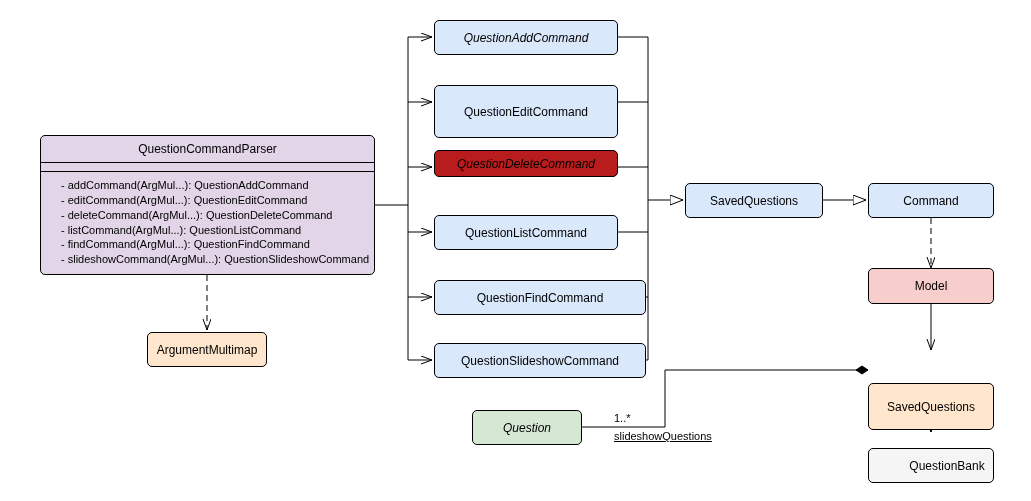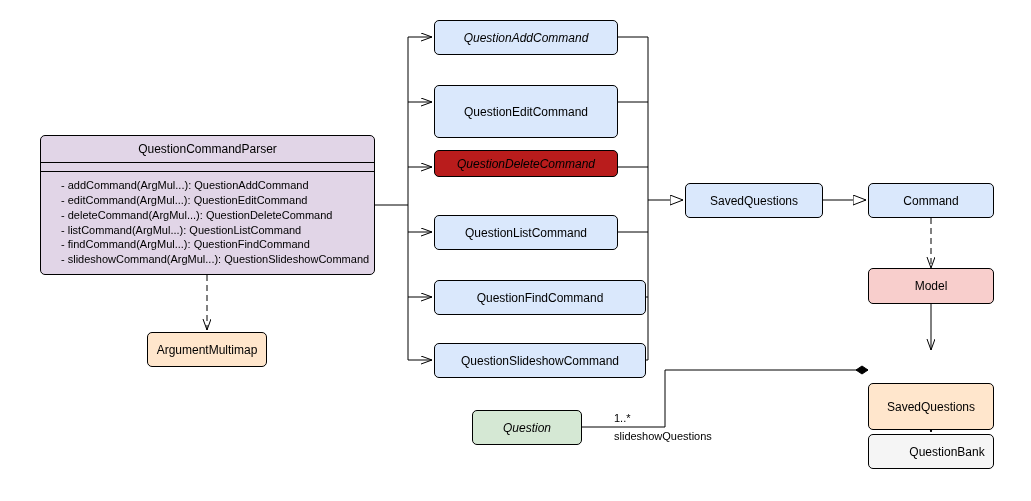--- a/index.html
+++ b/index.html
@@ -151,22 +151,22 @@
 </div>
 
 <div class="box" style="left:868px; top:268px; width:126px; height:36px; background:#f8cecc;">
   <span>Model</span>
 </div>
 
 <div class="box" style="left:868px; top:353px; width:126px; height:47px; background:#ffe6cc;margin-top:30px;">
   <span>SavedQuestions</span>
 </div>
 
-<div class="box" style="left:868px; top:434px; width:126px; height:35px; background:#f5f5f5;padding-left:32px;">
+<div class="box" style="left:868px; top:448px; width:126px; height:35px; background:#f5f5f5;padding-left:32px;">
   <span>QuestionBank</span>
 </div>
 
 <div class="box" style="left:472px; top:410px; width:110px; height:35px; background:#d5e8d4;font-style:italic;">
   <span>Question</span>
 </div>
 
 <div class="assoc-label" style="left:614px; top:412px;"><span>1..*</span></div>
-<div class="assoc-label" style="left:614px; top:430px;"><span>slideshowQuestions</span></div>
+<div class="assoc-label" style="left:614px; top:430px;text-decoration:underline;"><span>slideshowQuestions</span></div>
 
 </body></html>

